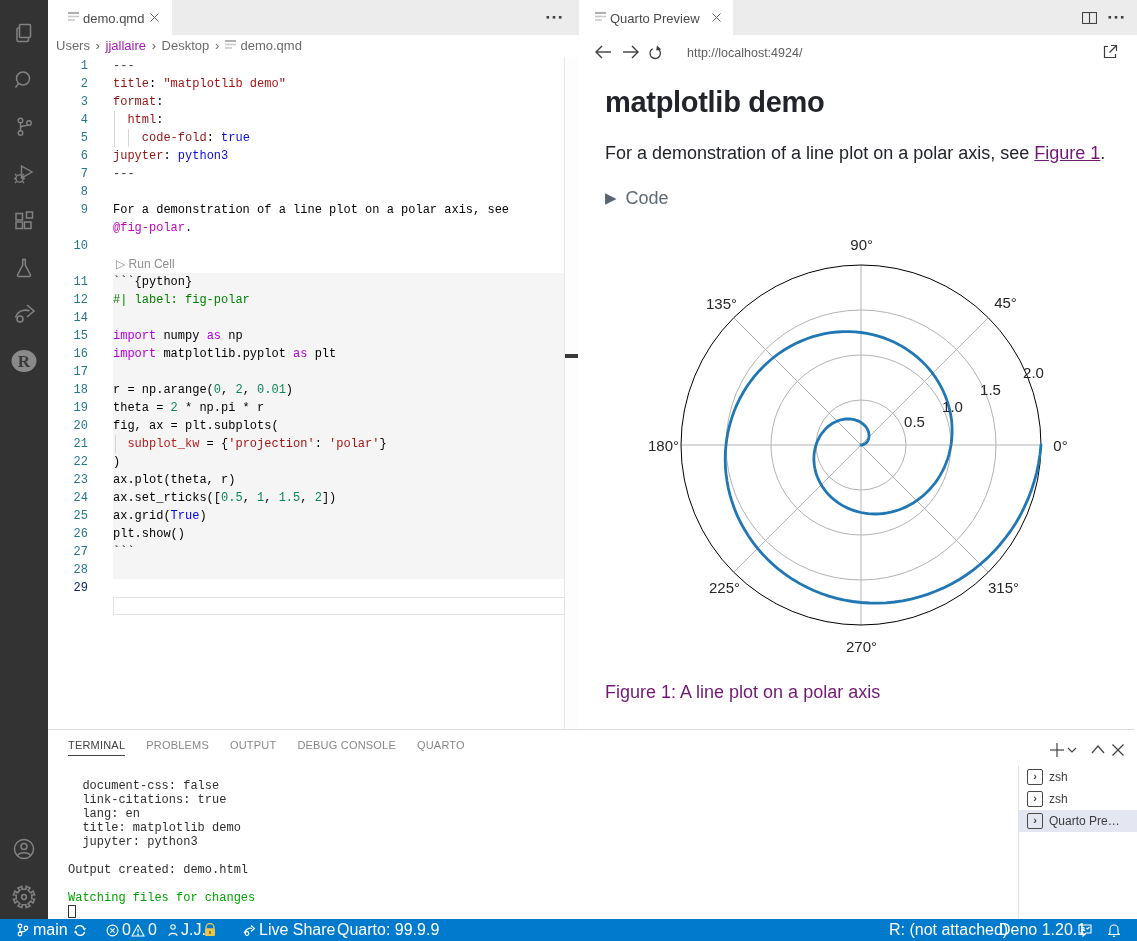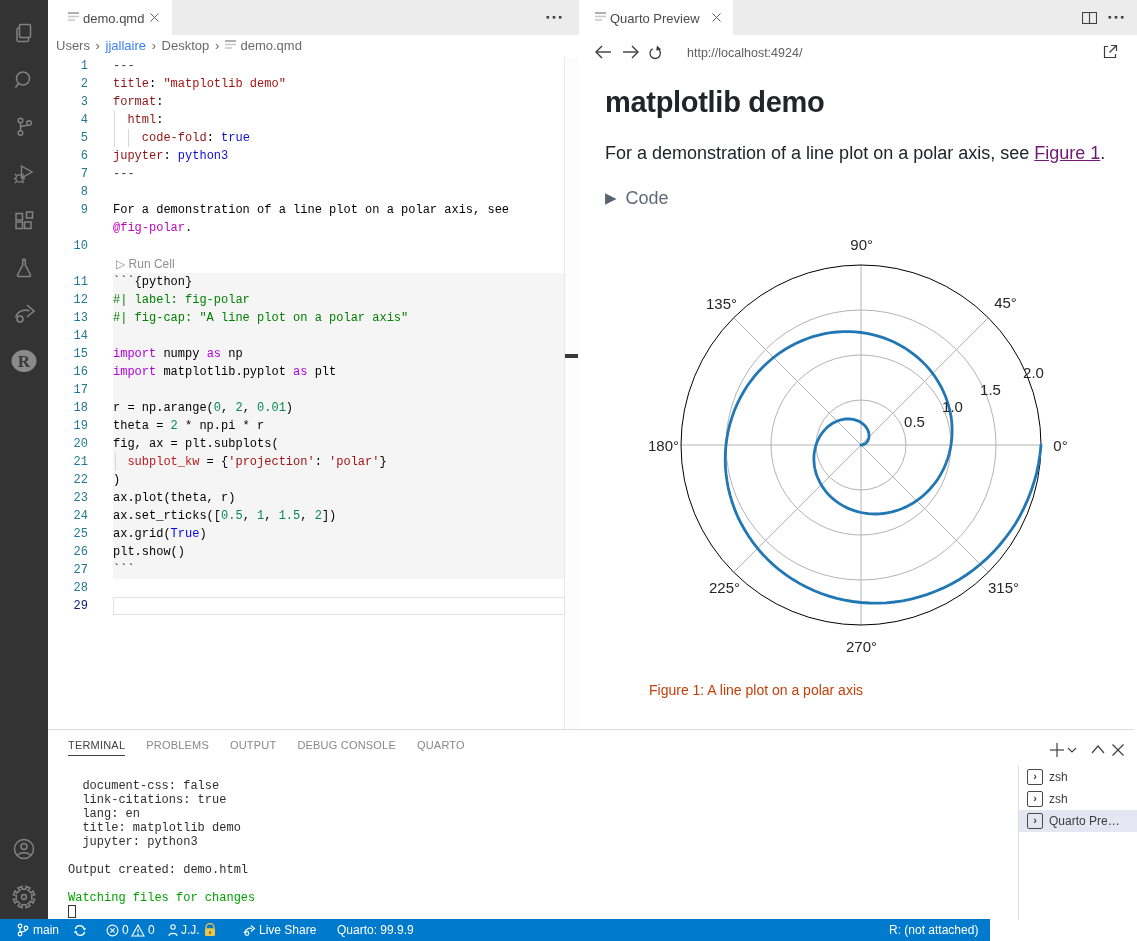--- a/index.html
+++ b/index.html
@@ -38,34 +38,34 @@
 #g2{position:absolute;left:579px;top:0;width:558px;height:729px;background:#fff;}
 
 #g2tabs{position:absolute;left:0;top:0;width:558px;height:41px;background:#ececec;}
 #bbar{position:absolute;left:0;top:35px;width:558px;height:34px;background:#fff;color:#3c3c3c;}
 #purl{position:absolute;left:97px;top:11px;font-size:12.5px;color:#5f5f5f;margin-left:11px;}
 #pv{position:absolute;left:0;top:69px;width:558px;height:660px;background:#fff;color:#1a1a1a;}
 #pv h1{position:absolute;left:26px;top:19px;margin:0;font-size:29px;line-height:29px;font-weight:700;color:#21242a;letter-spacing:-0.3px;}
 #pv .para{position:absolute;left:26px;top:74px;white-space:nowrap;font-size:18px;color:#21242a;}
 #pv .para a{color:#701a75;text-decoration:underline;}
 #sum{position:absolute;left:26px;top:119px;font-size:18px;color:#5f6368;text-align:right;}
-#cap{position:absolute;left:26px;top:613px;font-size:14px;color:#c2410c;margin-left:44px;}
+#cap{position:absolute;left:26px;top:613px;font-size:18px;color:#701a75;}
 
 #panel{position:absolute;left:48px;top:729px;width:1086px;height:190px;background:#fff;border-top:1px solid #ddd;box-sizing:border-box;}
 #ptabs{position:absolute;left:20px;top:9px;font-size:11px;color:#888;letter-spacing:0.2px;}
 #ptabs span{margin-right:21px;}
 #ptabs .on{color:#424242;border-bottom:1px solid #424242;padding-bottom:4px;}
 #term{position:absolute;left:20px;top:49px;font-family:"Liberation Mono",monospace;font-size:12px;line-height:14px;color:#2e2e2e;white-space:pre;}
 #tlist{position:absolute;left:971px;top:36px;width:118px;font-size:12px;color:#3c3c3c;}
 #tlist .it{position:relative;height:22px;line-height:22px;padding-left:30px;}
 #tlist .sel{background:#e4e6f1;}
 #tsep{position:absolute;left:970px;top:36px;width:1px;height:154px;background:#e0e0e0;}
 .tico{position:absolute;left:8px;top:3px;width:14px;height:14px;border:1px solid #4a4a4a;border-radius:2px;color:#424242;font-size:11px;line-height:13px;text-align:center;font-family:"Liberation Sans";font-weight:bold;}
 
-#sbar{position:absolute;left:0;top:919px;width:990px;height:22px;background:#007acc;color:#fff;font-size:12px;line-height:22px;}
+#sbar{position:absolute;left:0;top:919px;width:1137px;height:22px;background:#007acc;color:#fff;font-size:16px;line-height:22px;}
 #sbar .si{position:absolute;top:0;height:22px;white-space:nowrap;}
 svg{display:block;}
 </style>
 </head>
 <body>
 <div id="abar">
   <svg style="top:21px" width="24" height="24" viewBox="0 0 24 24">
       <g fill="none" stroke="#828282" stroke-width="1.5">
         <rect x="7.5" y="3.5" width="11" height="13" rx="1"></rect>
         <path d="M16.5 16.5 L16.5 19 A 1.5 1.5 0 0 1 15 20.5 L6.5 20.5 A 1.5 1.5 0 0 1 5 19 L5 8.5 A 1.5 1.5 0 0 1 6.5 7 L7.5 7"></path>
@@ -149,21 +149,21 @@
         </svg>
     </div>
     <svg style="position:absolute;left:498px;top:15px" width="16" height="5" viewBox="0 0 16 5">
         <g fill="#424242">
           <rect x="0.5" y="1" width="2.6" height="2.6"></rect>
           <rect x="6.7" y="1" width="2.6" height="2.6"></rect>
           <rect x="12.9" y="1" width="2.6" height="2.6"></rect>
         </g>
       </svg>
   </div>
-  <div id="crumbs"><span style="margin-left:8px">Users</span> <span class="sep">›</span> <span style="color:#3b82f6">jjallaire</span> <span class="sep">›</span> Desktop <span class="sep">›</span> <svg style="display:inline-block;vertical-align:-2px" width="12" height="13" viewBox="0 0 12 13">
+  <div id="crumbs"><span style="margin-left:8px">Users</span> <span class="sep">›</span> <span style="color:#a21caf">jjallaire</span> <span class="sep">›</span> Desktop <span class="sep">›</span> <svg style="display:inline-block;vertical-align:-2px" width="12" height="13" viewBox="0 0 12 13">
         <g stroke="#9c9c9c" stroke-width="1.6">
           <line x1="0" y1="2" x2="11" y2="2"></line>
           <line x1="0" y1="5.5" x2="11" y2="5.5" stroke="#c9c9c9"></line>
           <line x1="0" y1="9" x2="7" y2="9" stroke="#c9c9c9"></line>
         </g>
       </svg> demo.qmd</div>
   <div id="code">
    <div id="cellbg"></div>
    <div class="row"><span class="ln">1</span><span class="cd"><span class="dm">---</span></span></div>
    <div class="row"><span class="ln">2</span><span class="cd"><span class="k">title</span>: <span class="s">"matplotlib demo"</span></span></div>
@@ -172,21 +172,20 @@
    <div class="row"><span class="ln">5</span><span class="ig" style="left:66px"></span><span class="ig" style="left:80px"></span><span class="cd">    <span class="k">code-fold</span>: <span class="b">true</span></span></div>
    <div class="row"><span class="ln">6</span><span class="cd"><span class="k">jupyter</span>: <span class="b">python3</span></span></div>
    <div class="row"><span class="ln">7</span><span class="cd"><span class="dm">---</span></span></div>
    <div class="row"><span class="ln">8</span></div>
    <div class="row"><span class="ln">9</span><span class="cd">For a demonstration of a line plot on a polar axis, see</span></div>
    <div class="row"><span class="cd"><span class="mg">@fig-polar</span>.</span></div>
    <div class="row"><span class="ln">10</span></div>
    <div class="row"><span class="cd" style="left:68px;font-family:'Liberation Sans',sans-serif;color:#8f8f8f;font-size:12px;">▷ Run Cell</span></div>
    <div class="row"><span class="ln">11</span><span class="cd">```{python}</span></div>
    <div class="row"><span class="ln">12</span><span class="cd"><span class="c">#| label: fig-polar</span></span></div>
-   <div class="row"><span class="ln">13</span><span class="cd"><span class="c">#| fig-cap: "A line plot on a polar axis"</span></span></div>
    <div class="row"><span class="ln">14</span></div>
    <div class="row"><span class="ln">15</span><span class="cd"><span class="pk">import</span> numpy <span class="pk">as</span> np</span></div>
    <div class="row"><span class="ln">16</span><span class="cd"><span class="pk">import</span> matplotlib.pyplot <span class="pk">as</span> plt</span></div>
    <div class="row"><span class="ln">17</span></div>
    <div class="row"><span class="ln">18</span><span class="cd">r = np.arange(<span class="n">0</span>, <span class="n">2</span>, <span class="n">0.01</span>)</span></div>
    <div class="row"><span class="ln">19</span><span class="cd">theta = <span class="n">2</span> * np.pi * r</span></div>
    <div class="row"><span class="ln">20</span><span class="cd">fig, ax = plt.subplots(</span></div>
    <div class="row"><span class="ln">21</span><span class="ig" style="left:67px"></span><span class="cd">  <span class="v">subplot_kw</span> = {<span class="s">'projection'</span>: <span class="s">'polar'</span>}</span></div>
    <div class="row"><span class="ln">22</span><span class="cd">)</span></div>
    <div class="row"><span class="ln">23</span><span class="cd">ax.plot(theta, r)</span></div>

